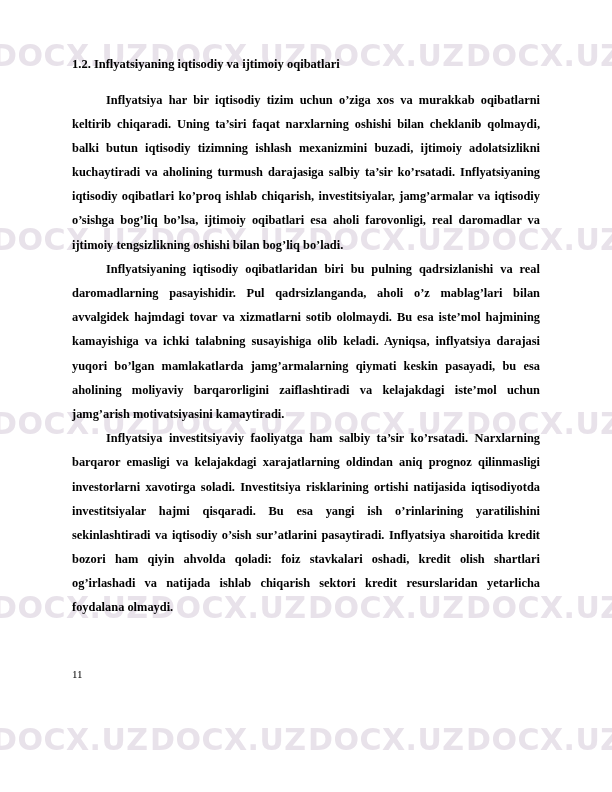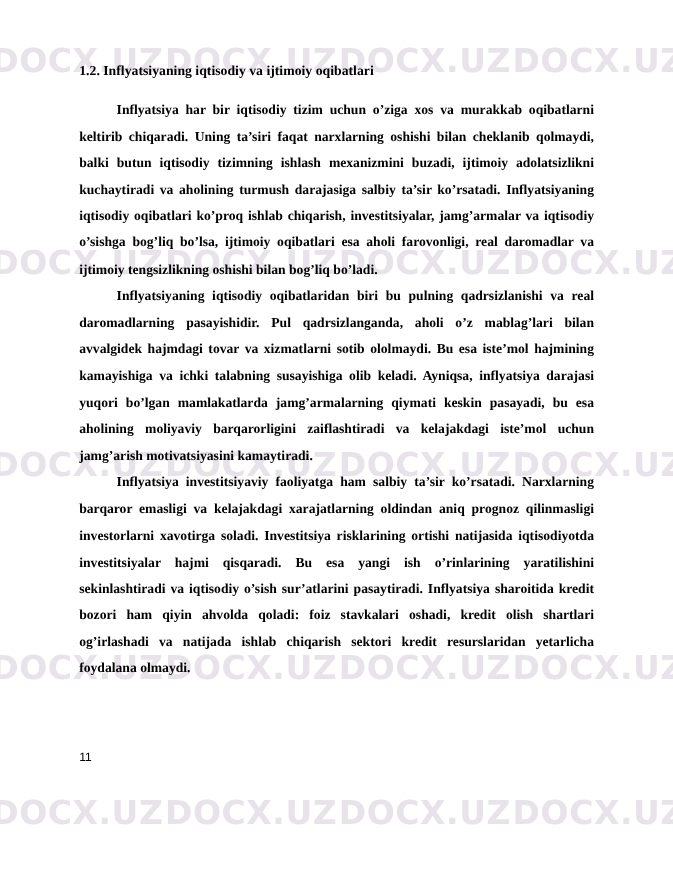--- a/index.html
+++ b/index.html
@@ -62,25 +62,25 @@
     text-indent: 34px;
     hyphens: none;
     font-weight: bold;
   }
   p.para + p.para {
     margin-top: 0px;
   }
   .pagenum {
     position: absolute;
     left: 0;
-    top: 627px;
+    top: 612px;
     width: 468px;
     text-align: left;
     font-size: 11px;
-    font-family: Liberation Sans, sans-serif;
+    font-family: Liberation Serif, serif;
     color: #000;
     z-index: 2;
   }
 </style>
 </head>
 <body>
 
 <div class="page">
 
   <div class="watermarks" id="wm-layer">

